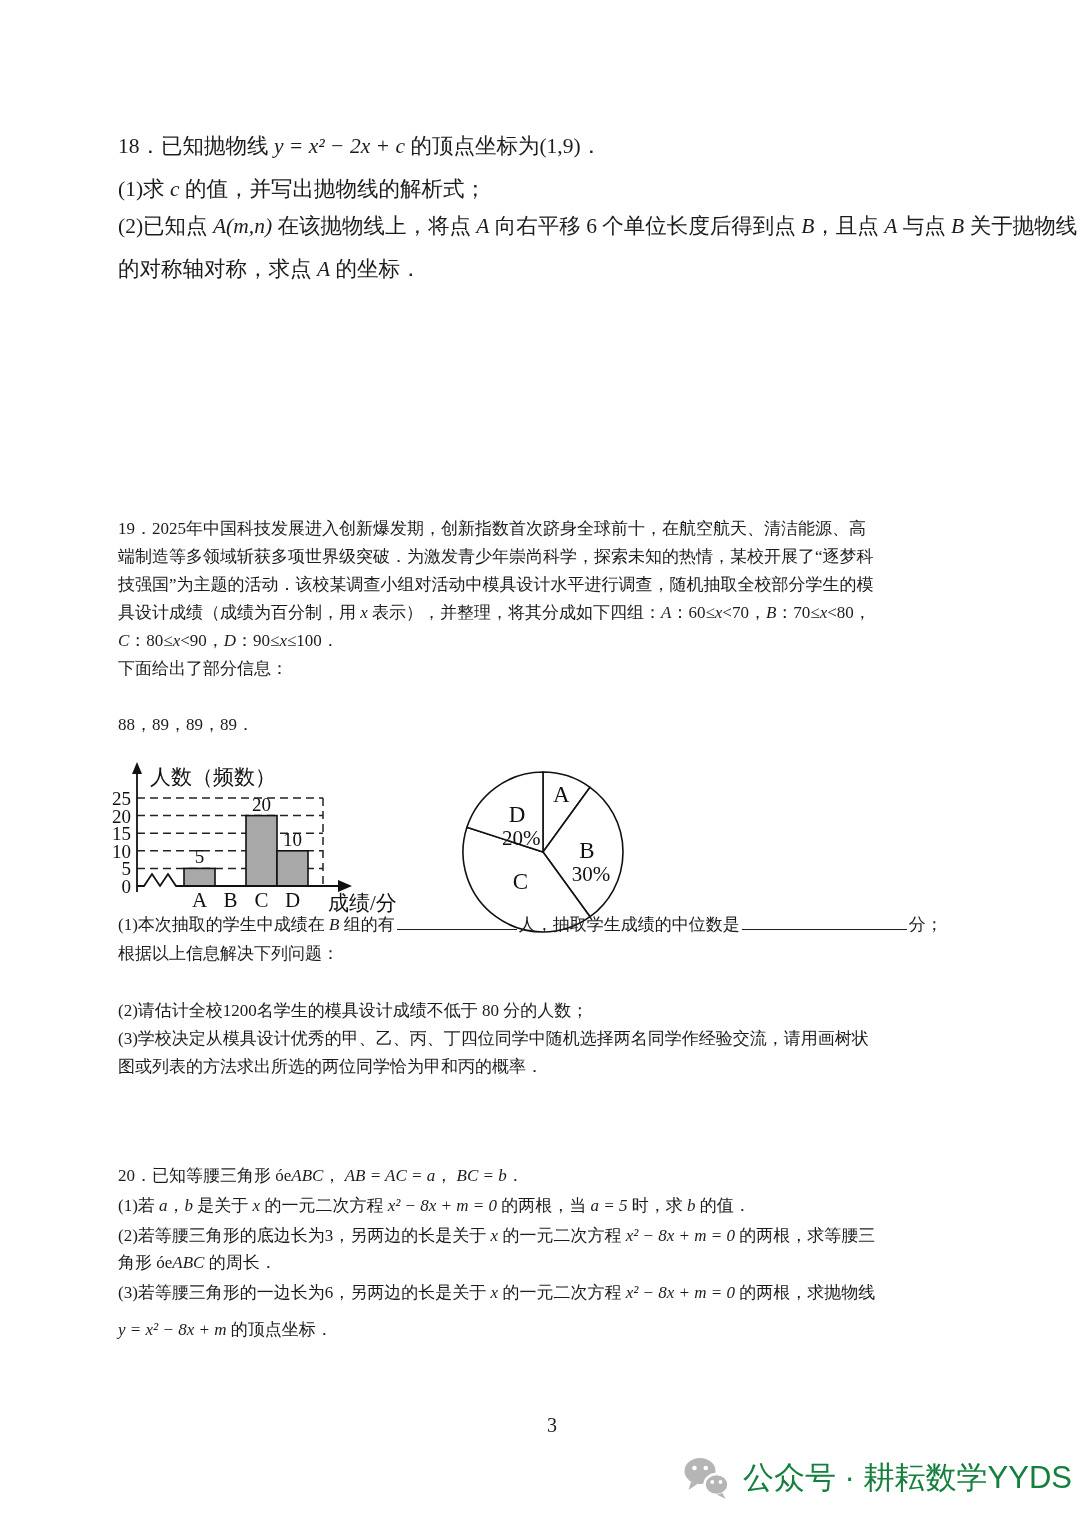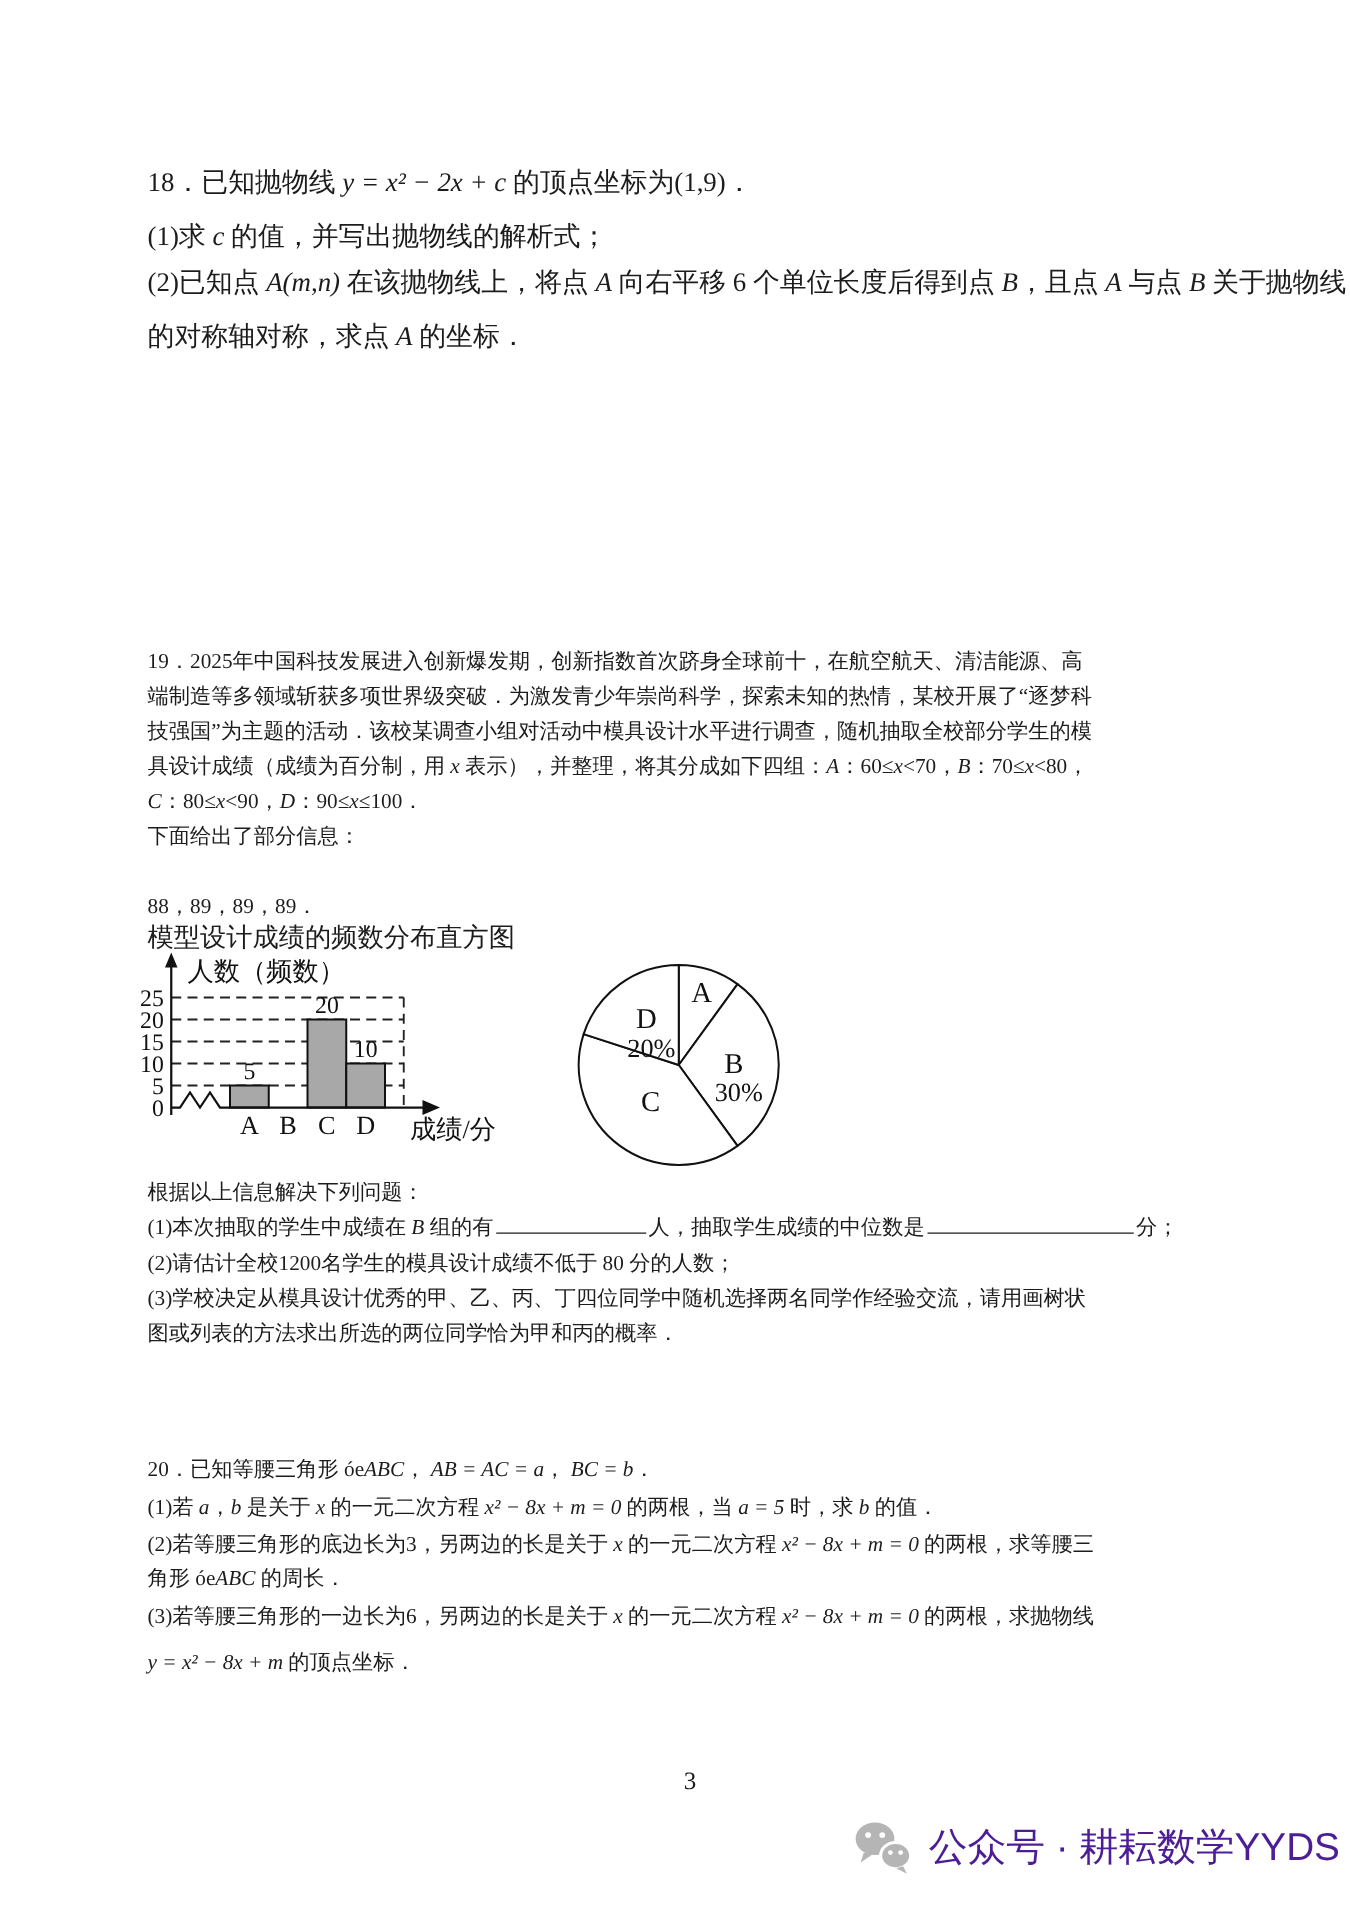--- a/index.html
+++ b/index.html
@@ -16,41 +16,40 @@
   .bar{fill:#a8a8a8;stroke:#111;stroke-width:1.6;}
   .ax{stroke:#111;stroke-width:1.8;fill:none;}
   .axf{fill:#111;}
   .num{font-size:19px;}
   .cat{font-size:21px;}
   .slice{fill:#fff;stroke:#111;stroke-width:1.6;stroke-linejoin:round;}
   .pielbl{font-size:23px;}
   .pctlbl{font-size:21px;}
   .page-number{position:absolute;top:1414px;left:0;width:100%;text-align:center;font-size:20px;}
   .footer{position:absolute;left:683px;top:1456px;display:flex;align-items:center;gap:12px;
-          font-family:"Liberation Sans","DejaVu Sans",sans-serif;font-size:31px;color:#4c1d95;}
+          font-family:"Liberation Sans","DejaVu Sans",sans-serif;font-size:31px;color:#15803d;}
 </style>
 </head>
 <body>
 
 <div class="page">
 
   <div class="line q18" style="top:133px"><span>18．已知抛物线 </span><span class="math">y = x² − 2x + c</span><span> 的顶点坐标为</span><span>(1,9)</span><span>．</span></div>
   <div class="line q18" style="top:176px"><span>(1)求 </span><span class="math">c</span><span> 的值，并写出抛物线的解析式；</span></div>
   <div class="line q18" style="top:213px"><span>(2)已知点 </span><span class="math">A(m,n)</span><span> 在该抛物线上，将点 </span><span class="math">A</span><span> 向右平移 6 个单位长度后得到点 </span><span class="math">B</span><span>，且点 </span><span class="math">A</span><span> 与点 </span><span class="math">B</span><span> 关于抛物线</span></div>
   <div class="line q18" style="top:256px"><span>的对称轴对称，求点 </span><span class="math">A</span><span> 的坐标．</span></div>
 
   <div class="line" style="top:516px"><span>19．2025年中国科技发展进入创新爆发期，创新指数首次跻身全球前十，在航空航天、清洁能源、高</span></div>
   <div class="line" style="top:544px"><span>端制造等多领域斩获多项世界级突破．为激发青少年崇尚科学，探索未知的热情，某校开展了“逐梦科</span></div>
   <div class="line" style="top:572px"><span>技强国”为主题的活动．该校某调查小组对活动中模具设计水平进行调查，随机抽取全校部分学生的模</span></div>
   <div class="line" style="top:600px"><span>具设计成绩（成绩为百分制，用 </span><span class="math">x</span><span> 表示），并整理，将其分成如下四组：</span><span class="math">A</span><span>：60≤</span><span class="math">x</span><span>&lt;70，</span><span class="math">B</span><span>：70≤</span><span class="math">x</span><span>&lt;80，</span></div>
   <div class="line" style="top:628px"><span class="math">C</span><span>：80≤</span><span class="math">x</span><span>&lt;90，</span><span class="math">D</span><span>：90≤</span><span class="math">x</span><span>≤100．</span></div>
   <div class="line" style="top:656px"><span>下面给出了部分信息：</span></div>
   <div class="line" style="top:712px"><span>88，89，89，89．</span></div>
 
-  <div class="chart-title" style="left:118px;top:736px">模型设计成绩的频数分布直方图</div>
 
   <svg class="chart" style="left:112px;top:760px" width="300" height="180" viewBox="0 0 300 180">
       <line x1="25" y1="108.4" x2="211" y2="108.4" class="dash"></line>
       <line x1="25" y1="90.8" x2="211" y2="90.8" class="dash"></line>
       <line x1="25" y1="73.2" x2="211" y2="73.2" class="dash"></line>
       <line x1="25" y1="55.599999999999994" x2="211" y2="55.599999999999994" class="dash"></line>
       <line x1="25" y1="38" x2="211" y2="38" class="dash"></line>
       <line x1="211" y1="38" x2="211" y2="126" class="dash"></line>
       <rect x="72" y="108.4" width="31" height="17.6" class="bar" style="fill:#a8a8a8"></rect>
       <rect x="134" y="55.599999999999994" width="31" height="70.4" class="bar" style="fill:#a8a8a8"></rect>
@@ -82,21 +81,21 @@
       <text x="149" y="100" class="pielbl" text-anchor="middle">B</text>
       <text x="153" y="123" class="pctlbl" text-anchor="middle">30%</text>
       <path d="M105,94 L152.02282018339787,158.72135954999578 A80,80 0 0 1 28.91547869638771,69.27864045000422 Z" class="slice"></path>
       <text x="82.42904631196903" y="131.066252583998" class="pielbl" text-anchor="middle">C</text>
       <path d="M105,94 L28.91547869638771,69.27864045000422 A80,80 0 0 1 104.99999999999999,14 Z" class="slice"></path>
       <text x="79.13744889913117" y="64.40325224750231" class="pielbl" text-anchor="middle">D</text>
       <text x="83.13744889913117" y="87.40325224750231" class="pctlbl" text-anchor="middle">20%</text>
     </svg>
 
   <div class="line" style="top:941px"><span>根据以上信息解决下列问题：</span></div>
-  <div class="line" style="top:969px"><span>(1)本次抽取的学生中成绩在 </span><span class="math">B</span><span> 组的有</span><span class="blank" style="width: 120px;"></span><span>人，抽取学生成绩的中位数是</span><span class="blank" style="width: 165px;"></span><span>分；</span></div>
+  <div class="line" style="top:912px"><span>(1)本次抽取的学生中成绩在 </span><span class="math">B</span><span> 组的有</span><span class="blank" style="width: 120px;"></span><span>人，抽取学生成绩的中位数是</span><span class="blank" style="width: 165px;"></span><span>分；</span></div>
   <div class="line" style="top:998px"><span>(2)请估计全校1200名学生的模具设计成绩不低于 80 分的人数；</span></div>
   <div class="line" style="top:1026px"><span>(3)学校决定从模具设计优秀的甲、乙、丙、丁四位同学中随机选择两名同学作经验交流，请用画树状</span></div>
   <div class="line" style="top:1054px"><span>图或列表的方法求出所选的两位同学恰为甲和丙的概率．</span></div>
 
   <div class="line" style="top:1163px"><span>20．已知等腰三角形 óe</span><span class="math">ABC</span><span>， </span><span class="math">AB = AC = a</span><span>， </span><span class="math">BC = b</span><span>．</span></div>
   <div class="line" style="top:1193px"><span>(1)若 </span><span class="math">a</span><span>，</span><span class="math">b</span><span> 是关于 </span><span class="math">x</span><span> 的一元二次方程 </span><span class="math">x² − 8x + m = 0</span><span> 的两根，当 </span><span class="math">a = 5</span><span> 时，求 </span><span class="math">b</span><span> 的值．</span></div>
   <div class="line" style="top:1223px"><span>(2)若等腰三角形的底边长为3，另两边的长是关于 </span><span class="math">x</span><span> 的一元二次方程 </span><span class="math">x² − 8x + m = 0</span><span> 的两根，求等腰三</span></div>
   <div class="line" style="top:1250px"><span>角形 óe</span><span class="math">ABC</span><span> 的周长．</span></div>
   <div class="line" style="top:1280px"><span>(3)若等腰三角形的一边长为6，另两边的长是关于 </span><span class="math">x</span><span> 的一元二次方程 </span><span class="math">x² − 8x + m = 0</span><span> 的两根，求抛物线</span></div>
   <div class="line" style="top:1317px"><span class="math">y = x² − 8x + m</span><span> 的顶点坐标．</span></div>

